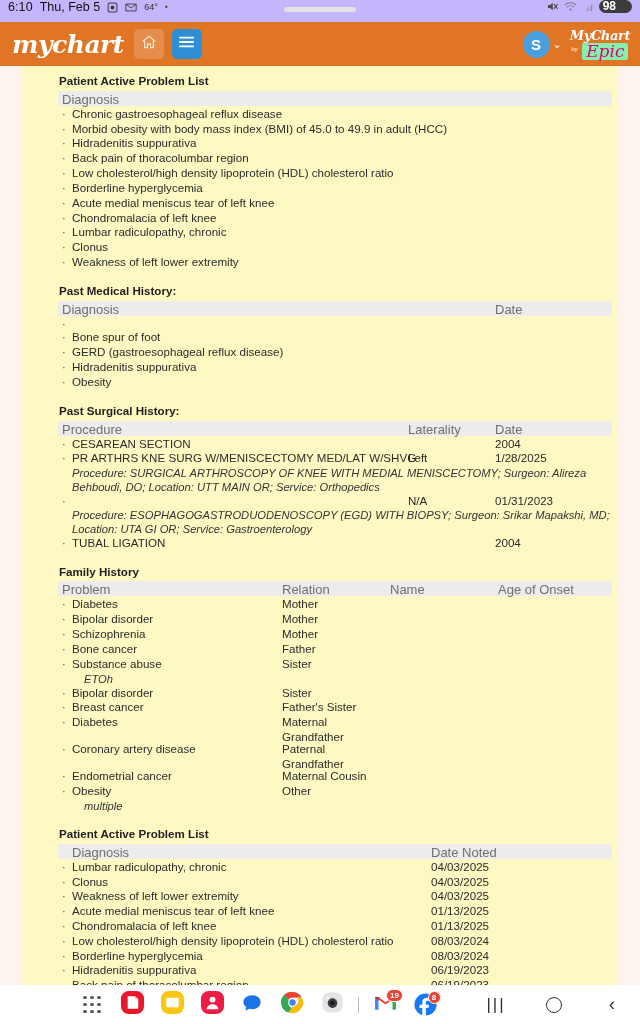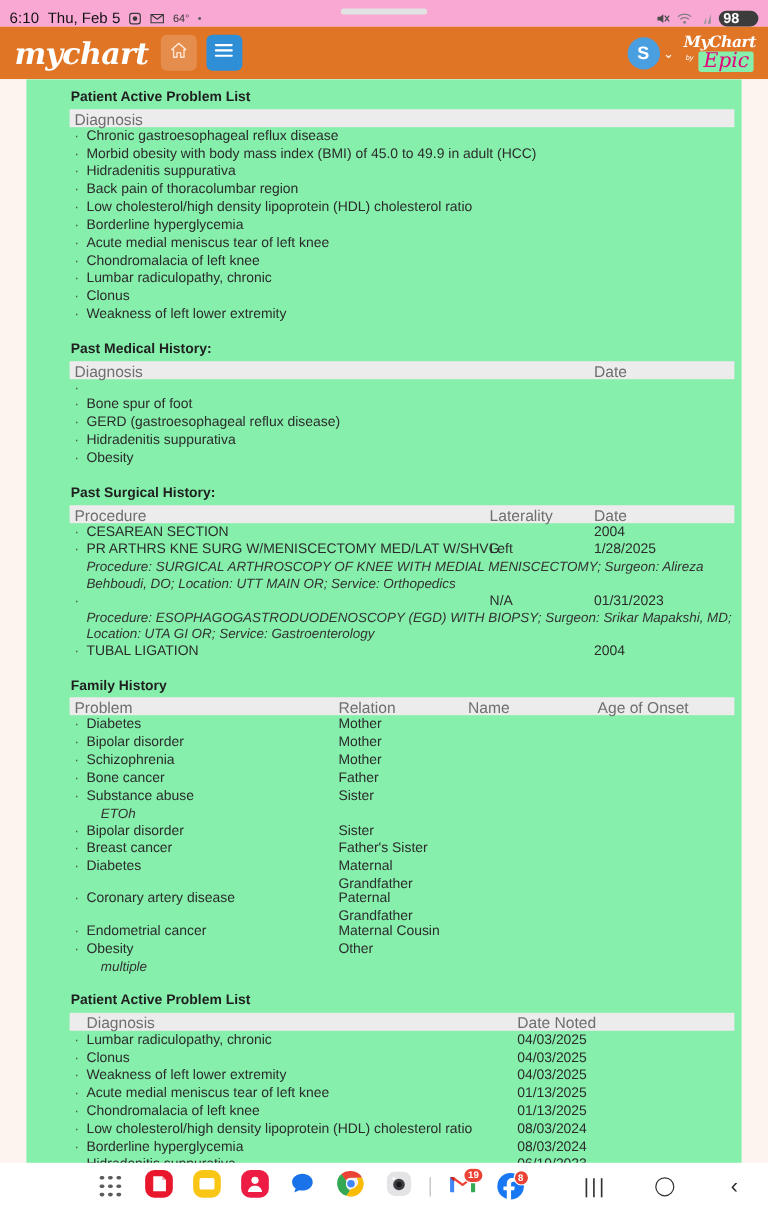--- a/index.html
+++ b/index.html
@@ -7,22 +7,22 @@
     width: 640px; height: 1024px;
     font-family: "Liberation Sans", sans-serif;
     background: #ffffff;
     overflow: hidden;
   }
   body { position: relative; }
 
   
   .statusbar {
     height: 22px; width: 100%;
-    background: #f9a8d4;
-    display: flex; align-items: flex-end;
+    background: #c4b5fd;
+    display: flex; align-items: flex-start;
     padding: 0 8px;
     position: relative;
     gap: 11px;
   }
   .sb-left { display: flex; align-items: center; gap: 7px; font-size: 12.5px; color: #1d1d1d; }
   .sb-time { font-size: 12.5px; color: #111; letter-spacing: .1px; }
   .sb-date { font-size: 12.5px; color: #111; }
   .sb-ico { display: inline-flex; align-items: center; }
   .sb-temp { font-size: 9px; color: #333; }
   .sb-dot { font-size: 9px; color: #555; }
@@ -82,21 +82,21 @@
   .epic-by { color:#fff; font-size: 6px; font-style: italic; vertical-align: super; }
 
   
   .page {
     position: absolute; top: 66px; left: 0; right: 0; bottom: 39px;
     background: #fdf4ef;
     overflow: hidden;
   }
   .card {
     position: absolute; left: 22px; width: 596px; top: 0; bottom: 0;
-    background: #86efac;
+    background: #fef9c3;
   }
   .content {
     padding: 8px 6px 10px 36px;
     font-size: 11.6px; color: #2b2b2b; line-height: 1.28;
   }
 
   .sec { margin-bottom: 14px; }
   .sec-title {
     font-weight: bold; font-size: 11.6px; color: #1f1f1f;
     margin-bottom: 2px; padding-left: 1px;
@@ -128,21 +128,21 @@
   
   .c-lat  { left: 350px; }
   .c-date { left: 437px; }
   .c-rel  { left: 224px; }
   .c-name { left: 332px; }
   .c-age  { left: 440px; }
   .c-noted{ left: 355px; margin-left: 18px; }
 
   
   .dock {
-    position: absolute; bottom: 16px; left: 0; width: 640px; height: 39px;
+    position: absolute; bottom: 0; left: 0; width: 640px; height: 39px;
     background: #ffffff;
     display: flex; align-items: center;
   }
   .dock-inner { display: flex; align-items: center; gap: 0px; padding-left: 72px; }
   .dock-item {
     width: 40px; height: 39px; display: flex; align-items: center; justify-content: center;
     position: relative;
   }
   .badge {
     position: absolute; top: 4px; right: 2px;

